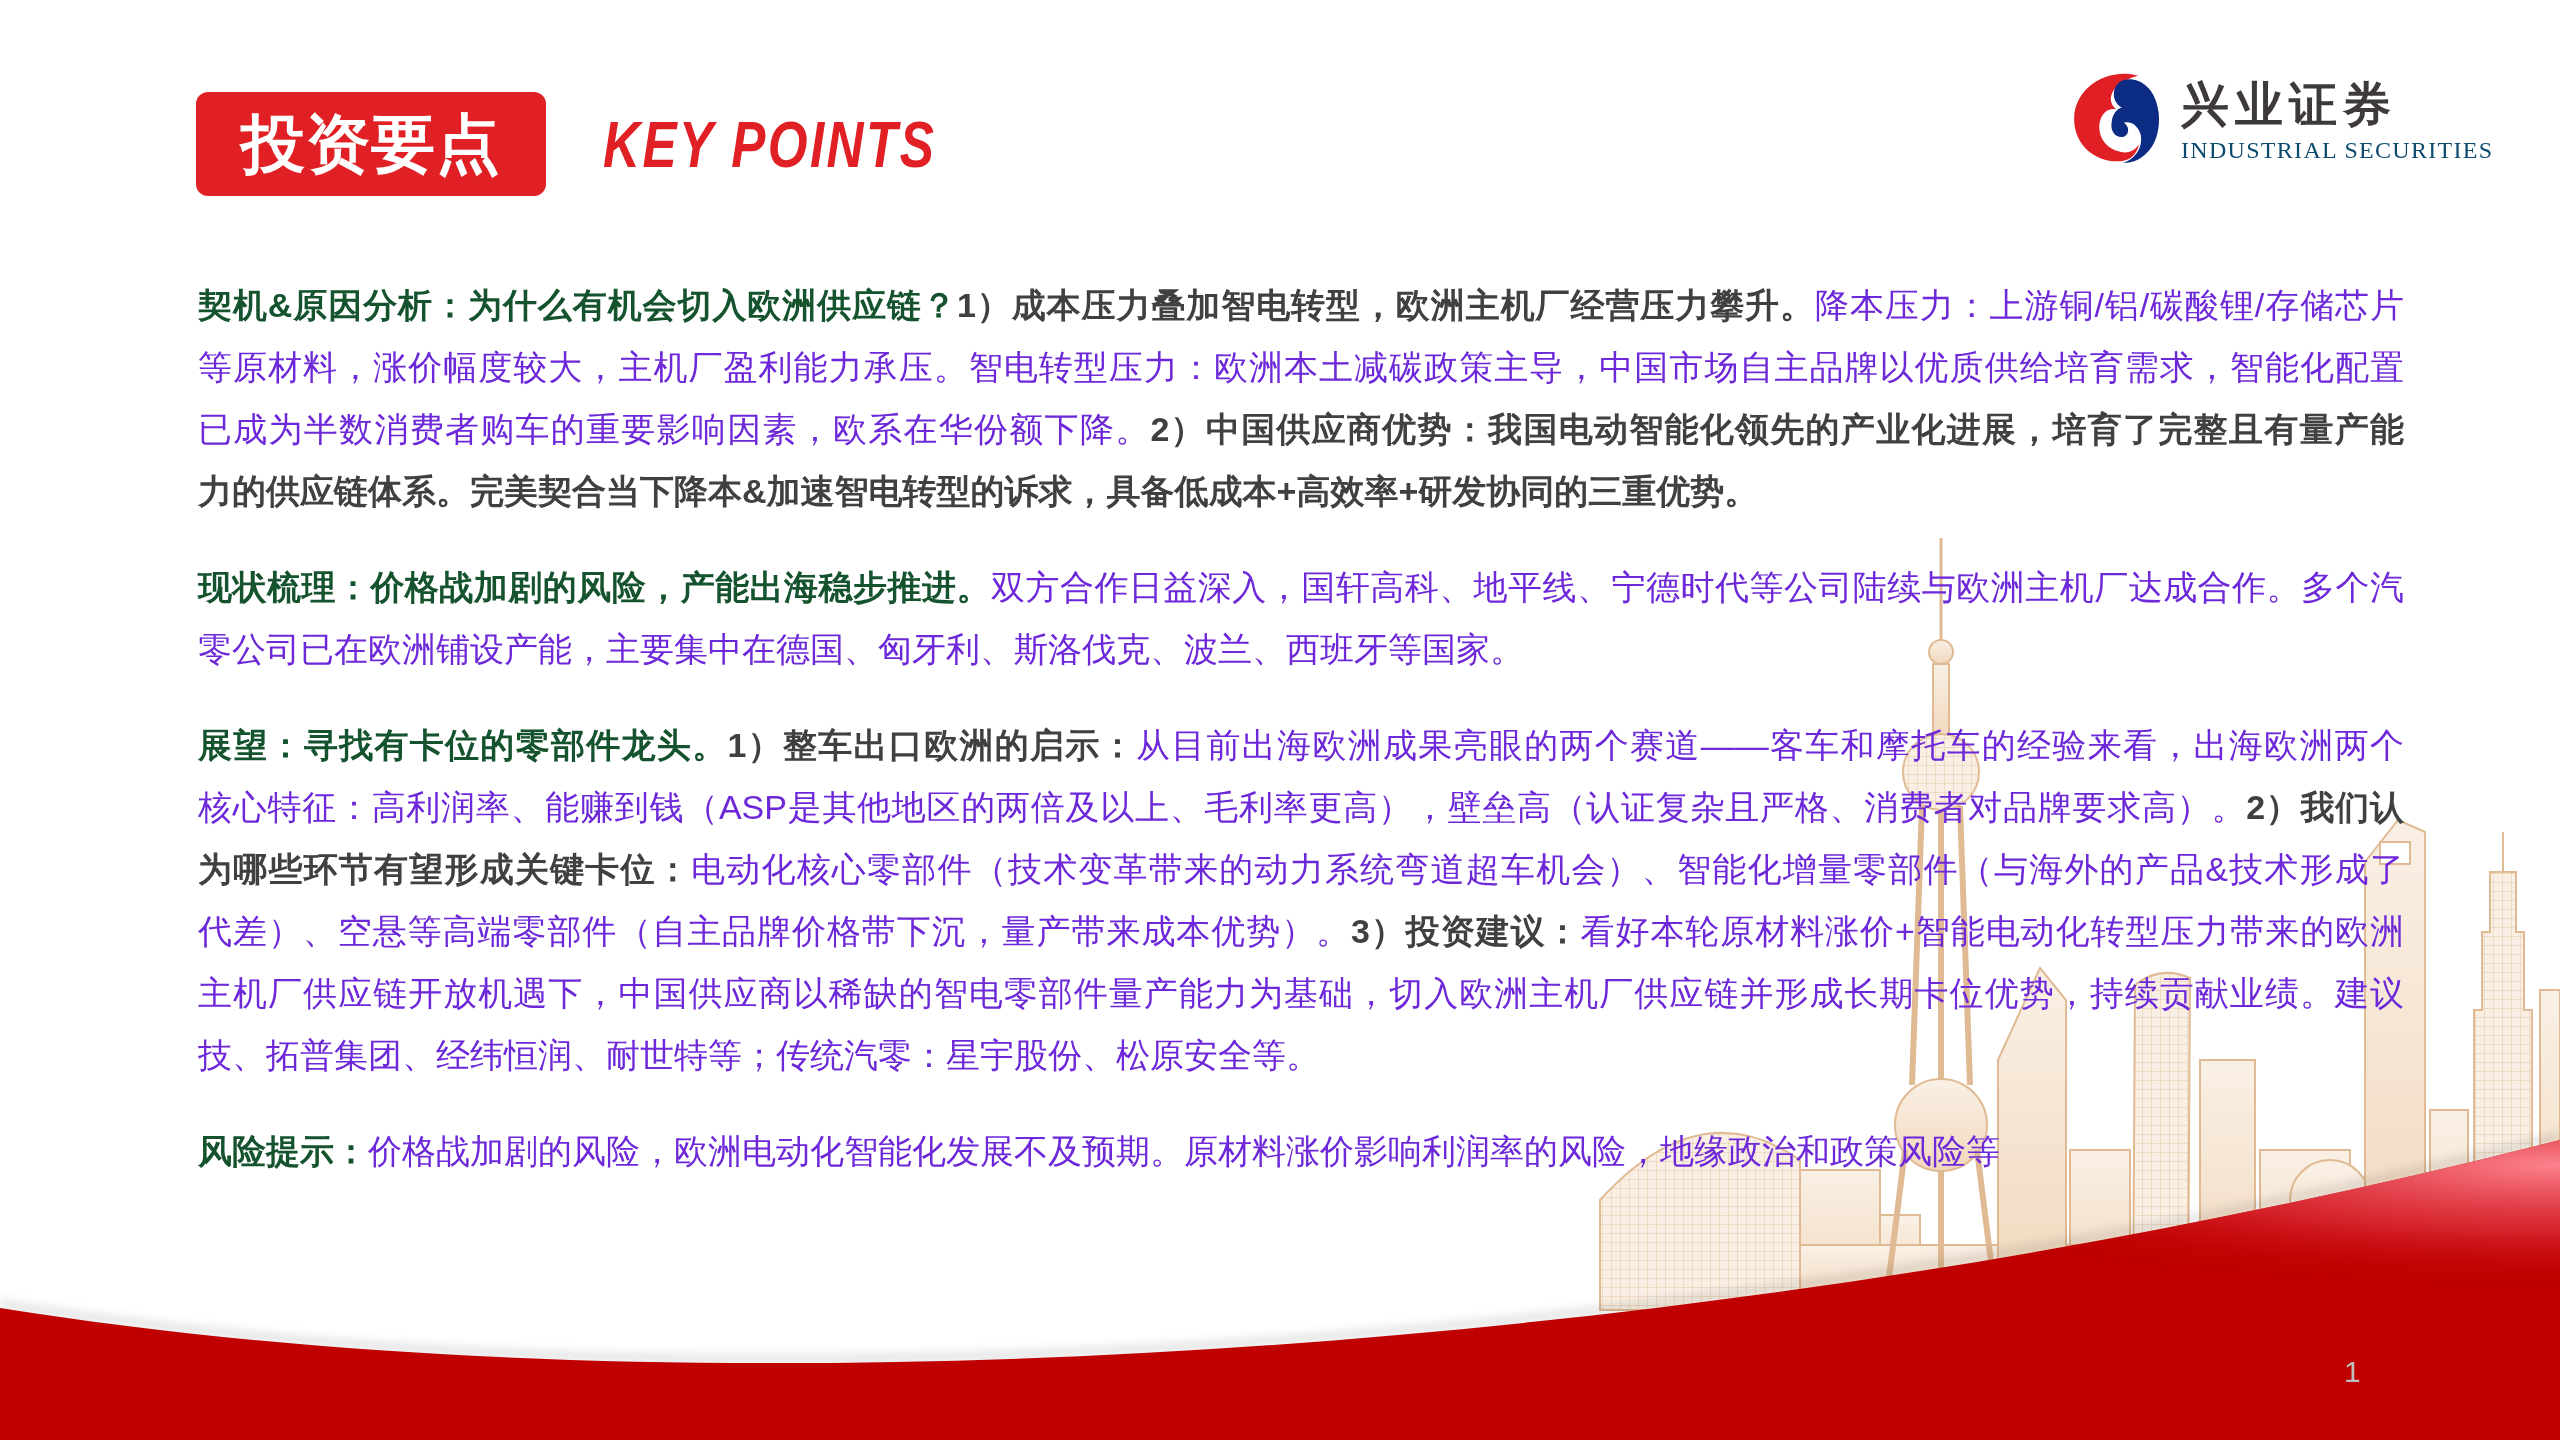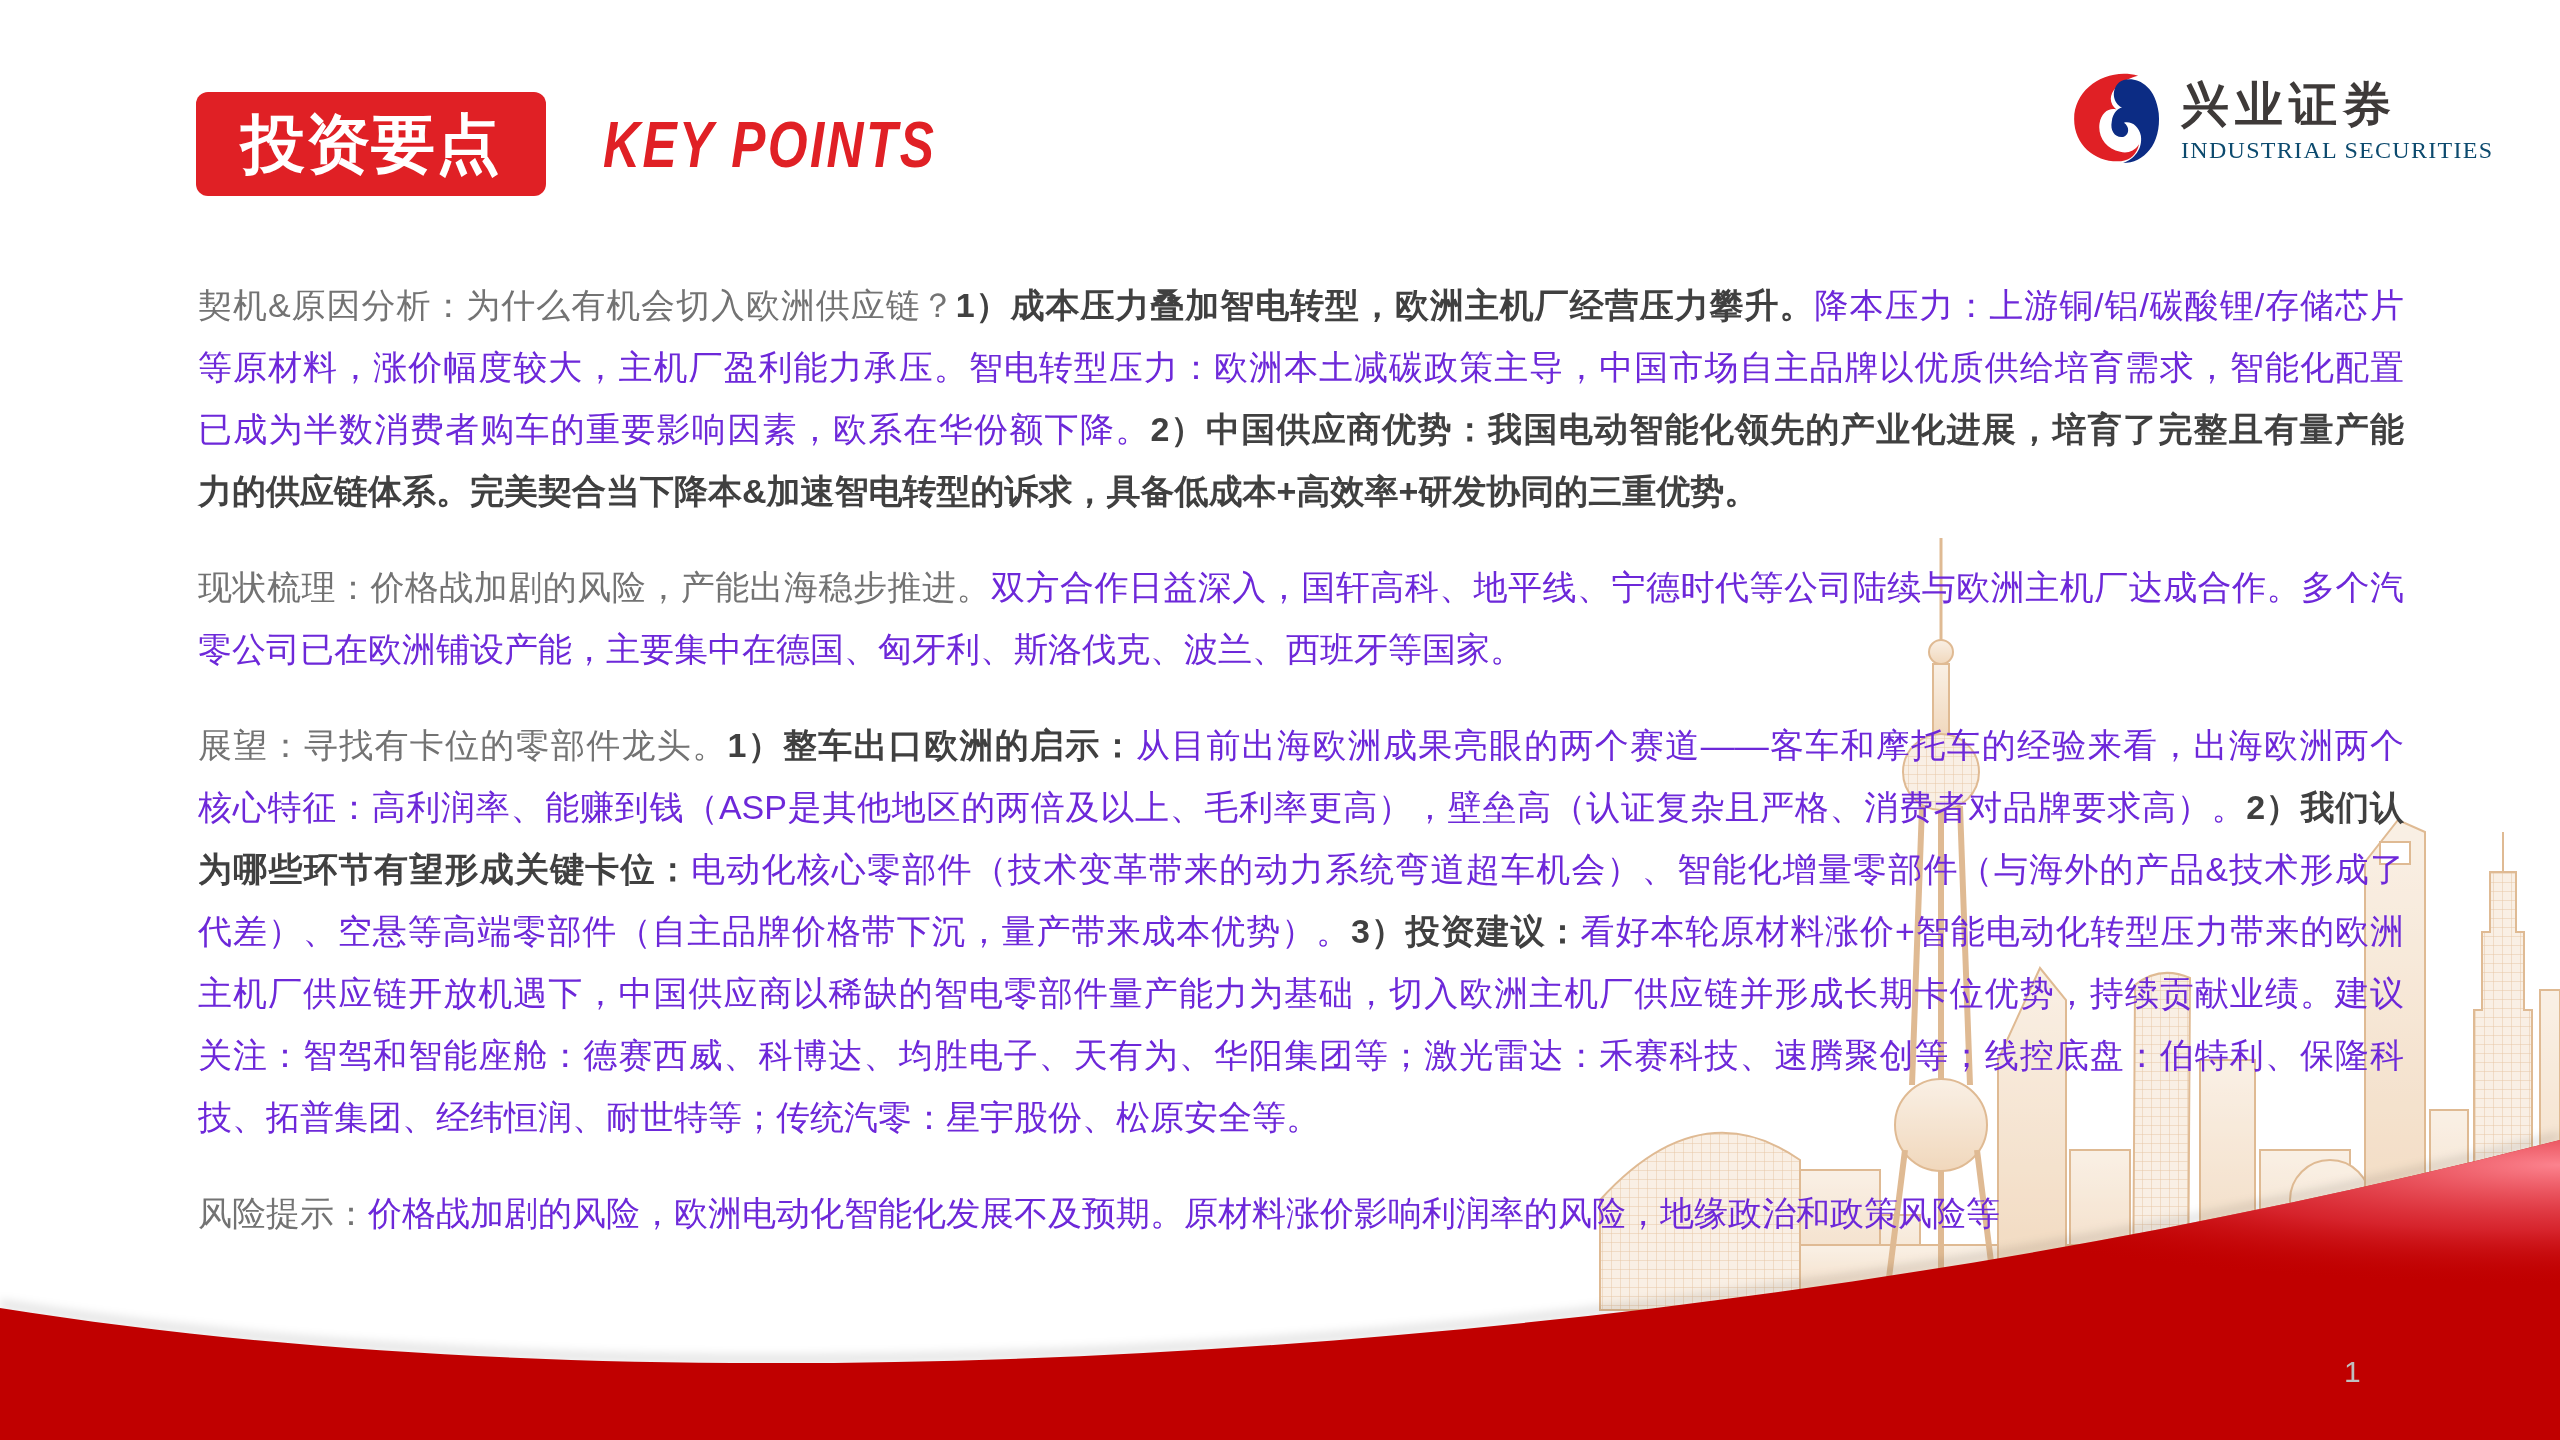--- a/index.html
+++ b/index.html
@@ -38,21 +38,21 @@
   }
 
   
   .content { position: absolute; left: 198px; top: 274px; width: 2206px; z-index: 5; }
   .para { margin-bottom: 34px; }
   .line {
     height: 62px; line-height: 62px; font-size: 34px;
     text-align: justify; text-align-last: justify;
   }
   .line.last { text-align-last: left; }
-  .heading { color: #737373; font-weight: normal; }
+  .heading { color: #14532d; font-weight: bold; }
   .emphasis { color: #404040; font-weight: bold; }
   .body-text { color: #6d28d9; }
 
   .page-number {
     position: absolute; left: 2344px; top: 1352px; z-index: 6;
     font-size: 30px; line-height: 40px; color: #bfbfbf;
   }
 </style>
 </head>
 <body>
@@ -166,23 +166,20 @@
     </div>
     <div class="line">
       <span class="emphasis">为哪些环节有望形成关键卡位：</span><span class="body-text">电动化核心零部件（技术变革带来的动力系统弯道超车机会）、智能化增量零部件（与海外的产品&amp;技术形成了</span>
     </div>
     <div class="line">
       <span class="body-text">代差）、空悬等高端零部件（自主品牌价格带下沉，量产带来成本优势）。</span><span class="emphasis">3）投资建议：</span><span class="body-text">看好本轮原材料涨价+智能电动化转型压力带来的欧洲</span>
     </div>
     <div class="line">
       <span class="body-text">主机厂供应链开放机遇下，中国供应商以稀缺的智电零部件量产能力为基础，切入欧洲主机厂供应链并形成长期卡位优势，持续贡献业绩。建议</span>
     </div>
-    <div class="line">
-      <span class="body-text">关注：智驾和智能座舱：德赛西威、科博达、均胜电子、天有为、华阳集团等；激光雷达：禾赛科技、速腾聚创等；线控底盘：伯特利、保隆科</span>
-    </div>
     <div class="line last">
       <span class="body-text">技、拓普集团、经纬恒润、耐世特等；传统汽零：星宇股份、松原安全等。</span>
     </div>
   </div>
 
   <div class="para">
     <div class="line last">
       <span class="heading">风险提示：</span><span class="body-text">价格战加剧的风险，欧洲电动化智能化发展不及预期。原材料涨价影响利润率的风险，地缘政治和政策风险等</span>
     </div>
   </div>

